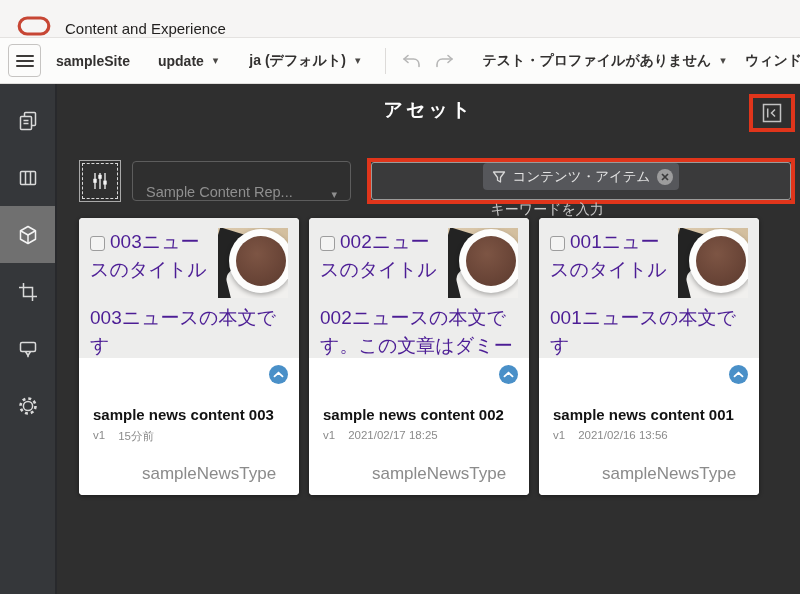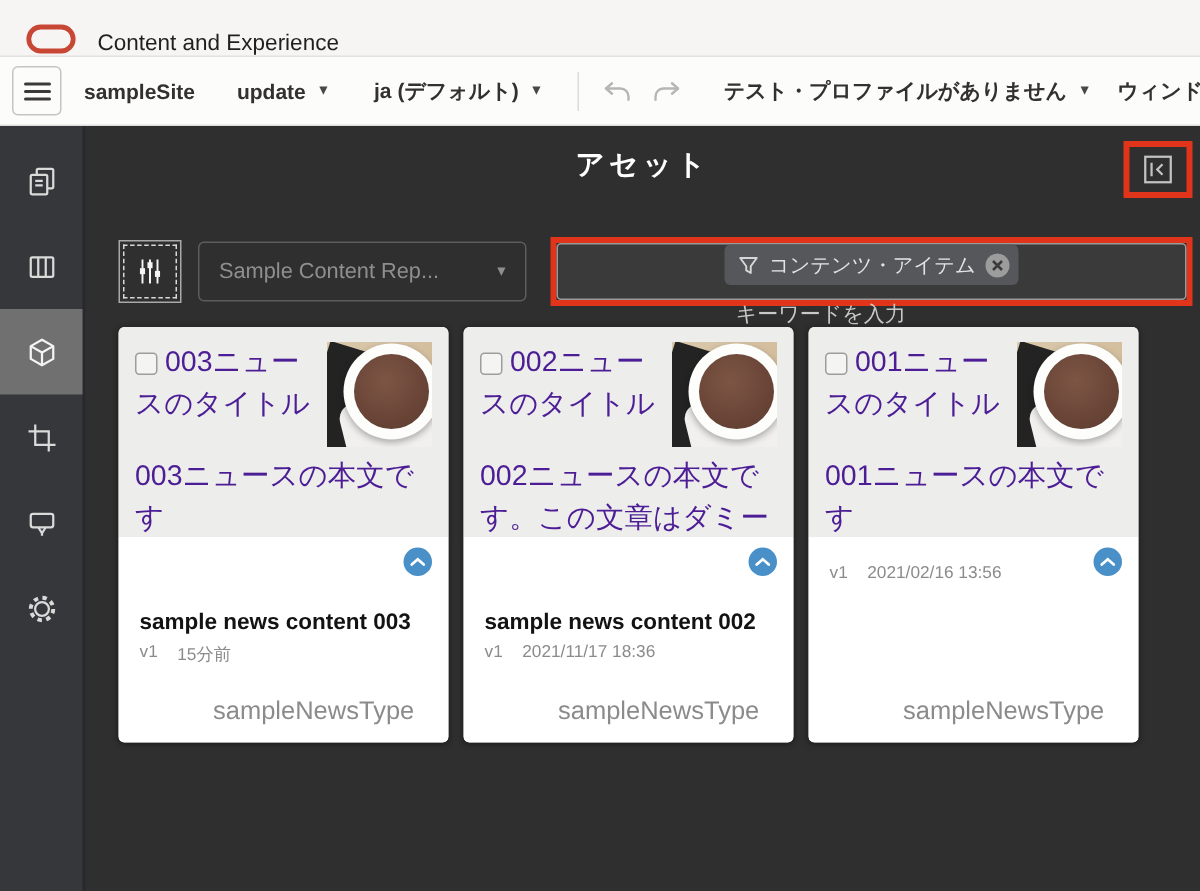--- a/index.html
+++ b/index.html
@@ -38,21 +38,21 @@
                 color:#ffffff; font-size:19px; font-weight:bold; letter-spacing:3px; }
   .annot{ border:4px solid var(--annot); }
   .collapse-annot{ position:absolute; top:10px; right:5px; padding:5px 9px; }
   .collapse-btn{ width:20px; height:20px; display:block; background:transparent; border:none; padding:0; cursor:pointer; }
 
   .controls{ position:absolute; top:74px; left:22px; right:5px; display:flex; align-items:center; }
   .filter-btn{ width:42px; height:42px; background:#2f2f2f; border:1px solid #a9a9a9;
                outline:1px dashed #d8d8d8; outline-offset:-4px;
                display:flex; align-items:center; justify-content:center; margin-right:11px; flex:0 0 auto; cursor:pointer; }
   .repo-dd{ width:219px; height:40px; border:1px solid #5d5d5d; border-radius:4px; background:transparent;
-            display:flex; align-items:center; justify-content:space-between; padding:0 13px;
+            display:flex; align-items:flex-end; justify-content:space-between; padding:0 13px;
             color:#8f8f8f; font-size:14.5px; flex:0 0 auto; cursor:pointer; }
   .repo-dd .caret{ color:#8f8f8f; }
   .search-annot{ flex:1; margin-left:16px; }
   .search-bar{ height:38px; background:#3a3a3b; border:1px solid #9a9a9a; border-radius:3px;
                display:flex; align-items:center; padding:0 10px; gap:10px;flex-direction:column; }
   .chip{ display:flex; align-items:center; gap:7px; background:#56575b; border-radius:4px;
          height:27px; padding:0 6px 0 9px; color:#e3e3e3; font-size:13.5px; flex:0 0 auto; cursor:pointer; }
   .xcircle{ width:16px; height:16px; border-radius:50%; background:#9c9c9d; border:none; padding:0;
             display:flex; align-items:center; justify-content:center; cursor:pointer; flex:0 0 auto; }
   .kw-input{ flex:1; min-width:40px; background:transparent; border:none; outline:none;
@@ -313,21 +313,21 @@
             <button class="expand-btn">
               <span style="display:flex;">
                 <svg width="11" height="7" viewBox="0 0 11 7" fill="none" stroke="#ffffff" stroke-width="1.8" stroke-linecap="round">
                     <path d="M1.5 5.4 L5.5 1.8 L9.5 5.4"></path>
                   </svg>
               </span>
             </button>
             <div class="card-name">sample news content 002</div>
             <div class="card-meta">
               <span>v1</span>
-              <span>2021/11/17 18:36</span>
+              <span>2021/02/17 18:25</span>
             </div>
             <div class="card-type">sampleNewsType</div>
           </div>
         </div>
 
         <div class="card">
           <div class="card-top">
             <div class="photo">
               <div class="napkin"></div>
                 <div class="saucer"></div>
@@ -338,20 +338,21 @@
             <div class="card-body-text">001ニュースの本文です</div>
           </div>
           <div class="card-bottom">
             <button class="expand-btn">
               <span style="display:flex;">
                 <svg width="11" height="7" viewBox="0 0 11 7" fill="none" stroke="#ffffff" stroke-width="1.8" stroke-linecap="round">
                     <path d="M1.5 5.4 L5.5 1.8 L9.5 5.4"></path>
                   </svg>
               </span>
             </button>
+            <div class="card-name">sample news content 001</div>
             <div class="card-meta">
               <span>v1</span>
               <span>2021/02/16 13:56</span>
             </div>
             <div class="card-type">sampleNewsType</div>
           </div>
         </div>
 
       </div>
     </div>

